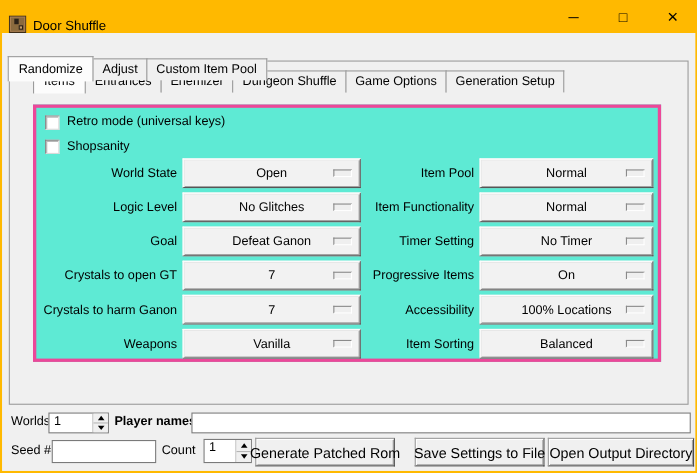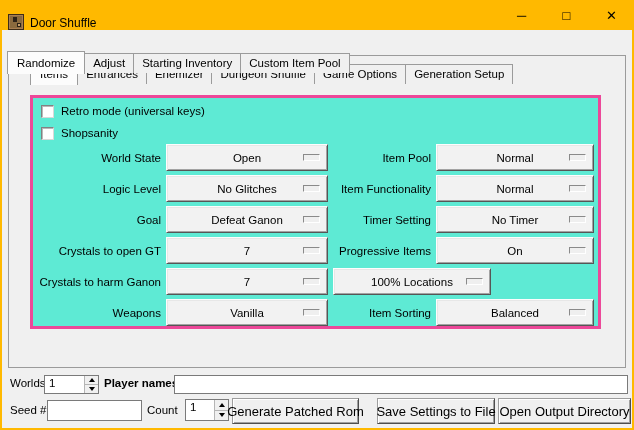--- a/index.html
+++ b/index.html
@@ -90,21 +90,20 @@
       <div class="win-btn">□</div>
       <div class="win-btn">✕</div>
     </div>
   </div>
 
   <div class="content">
 
     <div class="tabstrip outer-tabs">
       <div class="tab selected">Randomize</div>
       <div class="tab">Adjust</div>
-      <div class="tab">Starting Inventory</div>
       <div class="tab">Custom Item Pool</div>
     </div>
 
     <div class="outer-page">
 
       <div class="tabstrip inner-tabs">
         <div class="tab selected">Items</div>
         <div class="tab">Entrances</div>
         <div class="tab">Enemizer</div>
         <div class="tab">Dungeon Shuffle</div>
@@ -174,20 +173,21 @@
             <span class="dd-indicator"></span>
           </div>
         </div>
 
         <div class="dd-row">
           <span class="lbl-left">Crystals to harm Ganon</span>
           <div class="dd dd-left">
             <span class="dd-value">7</span>
             <span class="dd-indicator"></span>
           </div>
+          <span class="lbl-right">Accessibility</span>
           <div class="dd dd-right">
             <span class="dd-value">100% Locations</span>
             <span class="dd-indicator"></span>
           </div>
         </div>
 
         <div class="dd-row">
           <span class="lbl-left">Weapons</span>
           <div class="dd dd-left">
             <span class="dd-value">Vanilla</span>

